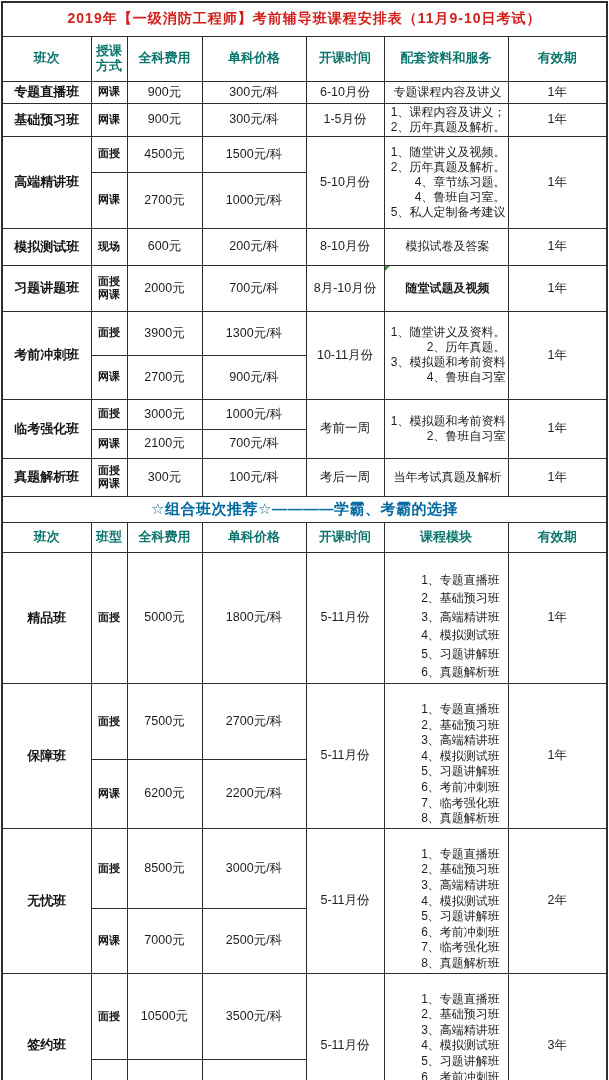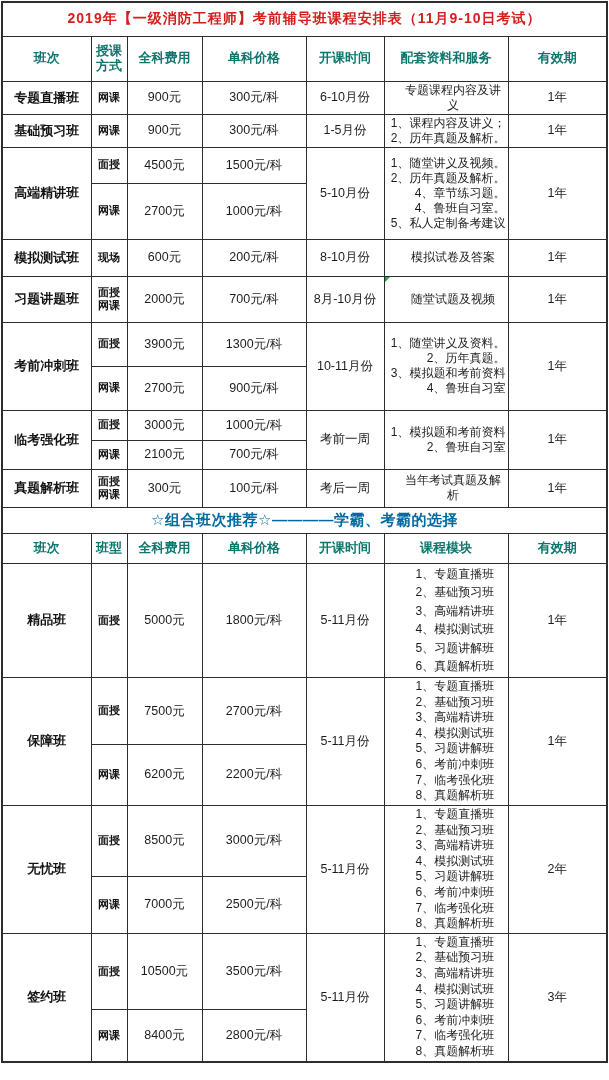--- a/index.html
+++ b/index.html
@@ -26,27 +26,27 @@
   .banner-cell{
     color:#0369a1;font-weight:bold;font-size:15px;letter-spacing:0.5px;
   }
   .hd{font-weight:bold;font-size:13px;color:#0f766e;line-height:1.15;}
   .nm{font-weight:bold;font-size:13px;color:#141414;}
   .md{font-weight:bold;font-size:11px;color:#141414;line-height:1.2;}
   .svc{
     text-align:right;font-size:12px;line-height:1.25;
     padding:1px 2px 1px 5px;
   }
-  .svc.c{text-align:center;padding-left:16px;}
+  .svc.c{text-align:center;padding-left:5px;}
   .mods{
-    text-align:left;font-size:12px;line-height:1.3;
-    padding:1px 2px 1px 31px;
+    text-align:center;font-size:12px;line-height:1.3;
+    padding:18px 2px 1px 31px;
   }
   .mods.tall{line-height:1.55;}
-  .rel{position:relative;}
+  .rel{position:relative;font-weight:bold;}
   .note-marker{
     position:absolute;left:0;top:0;width:0;height:0;
     border-top:5px solid #2f9e44;border-right:5px solid transparent;
   }
 </style>
 </head>
 <body>
 
 <div class="sheet">
 <table>

